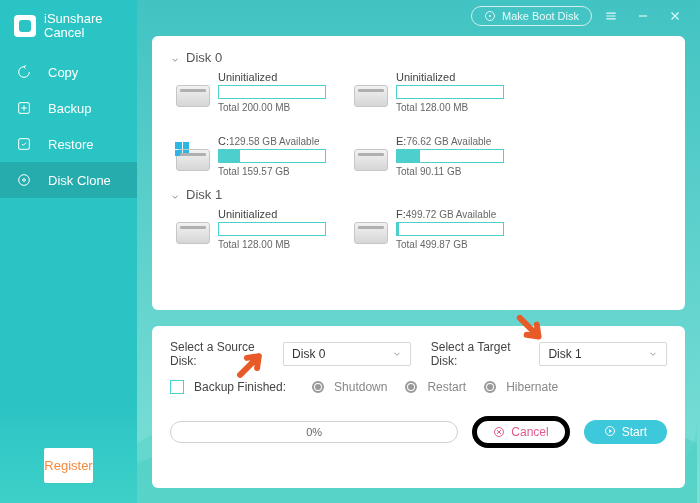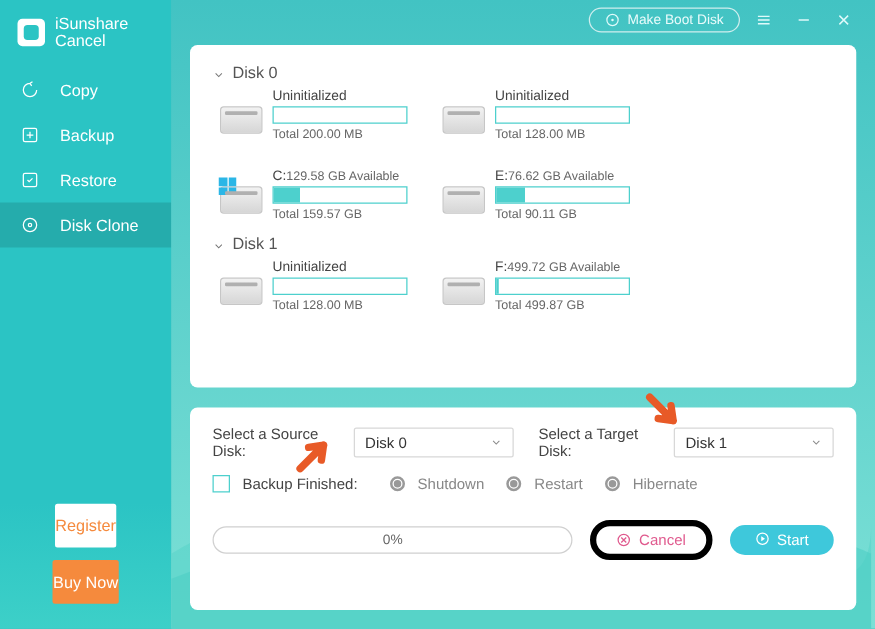--- a/index.html
+++ b/index.html
@@ -99,21 +99,20 @@
             <svg viewBox="0 0 24 24">
               <circle cx="12" cy="12" r="8"></circle>
               <circle cx="12" cy="12" r="2"></circle>
             </svg>
           </span>
         <span>Disk Clone</span>
       </div>
     </div>
     <div class="sidebar-bottom">
       <button class="btn-register">Register</button>
-      <button class="btn-buy">Buy Now</button>
     </div>
   </div>
 
   <div class="main">
     <svg class="bg-hills" viewBox="0 0 560 140" preserveAspectRatio="none">
       <path d="M0 80 Q80 30 160 70 T320 60 T480 70 T560 55 V140 H0 Z" fill="#58d4c9" opacity="0.55"></path>
       <path d="M0 100 Q100 60 200 95 T400 90 T560 80 V140 H0 Z" fill="#4ccfc4" opacity="0.6"></path>
     </svg>
 
     <div class="titlebar">

